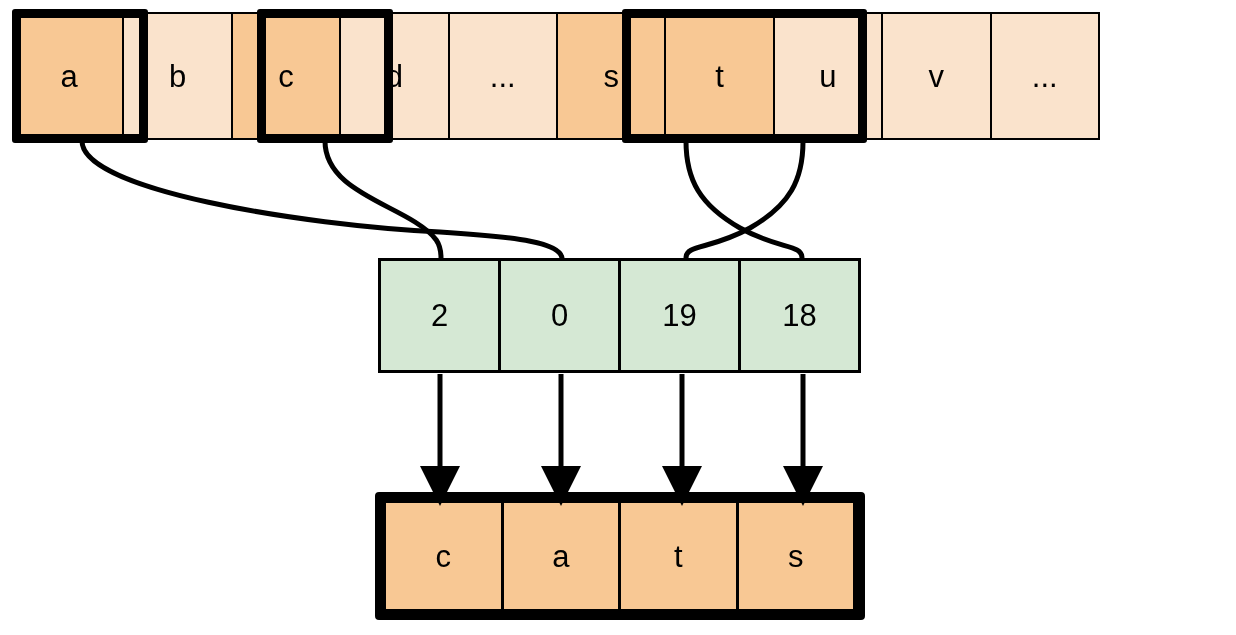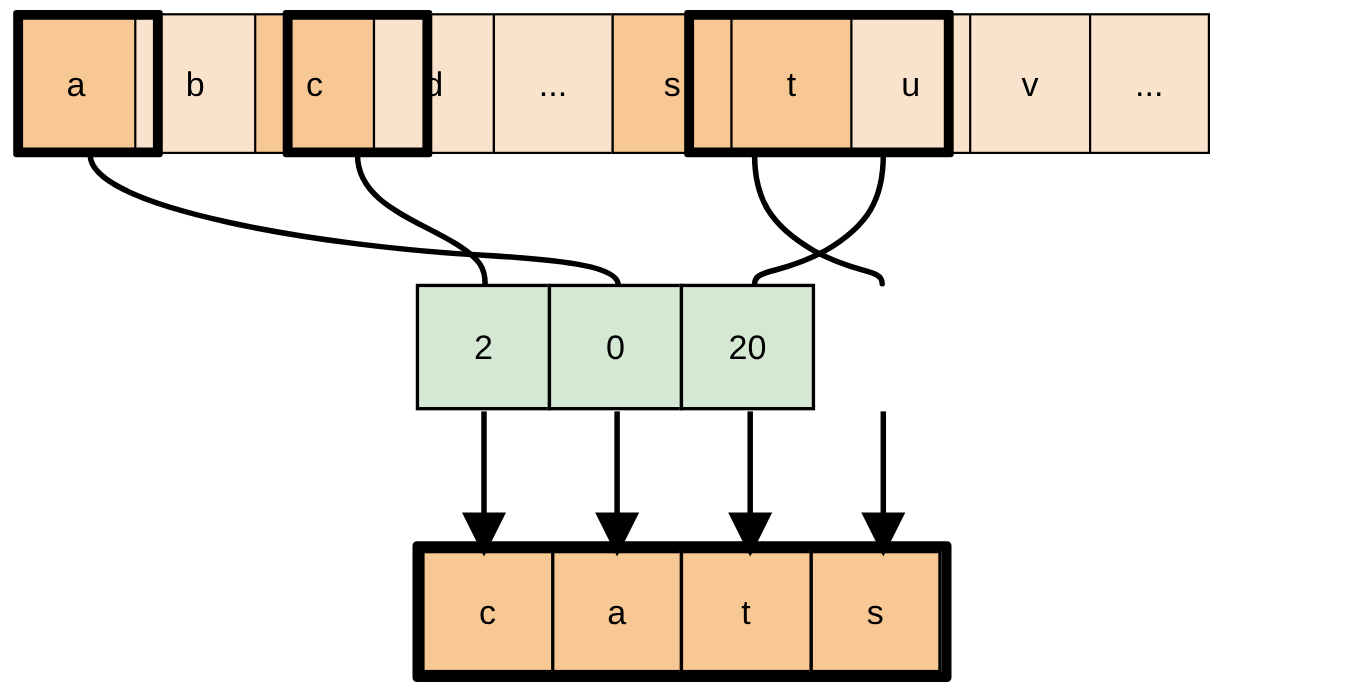--- a/index.html
+++ b/index.html
@@ -163,21 +163,24 @@
   <div class="thick-outline" style="left:622px; top:9px;  width:245px; height:134px;"></div>
 
   <div class="row" id="index-row">
     <div class="cell">
         <span>2</span>
       </div>
     <div class="cell">
         <span>0</span>
       </div>
     <div class="cell">
-        <span>20</span>
+        <span>19</span>
+      </div>
+    <div class="cell">
+        <span>18</span>
       </div>
   </div>
 
   <div class="row" id="result-row">
     <div class="cell">
         <span>c</span>
       </div>
     <div class="cell">
         <span>a</span>
       </div>

